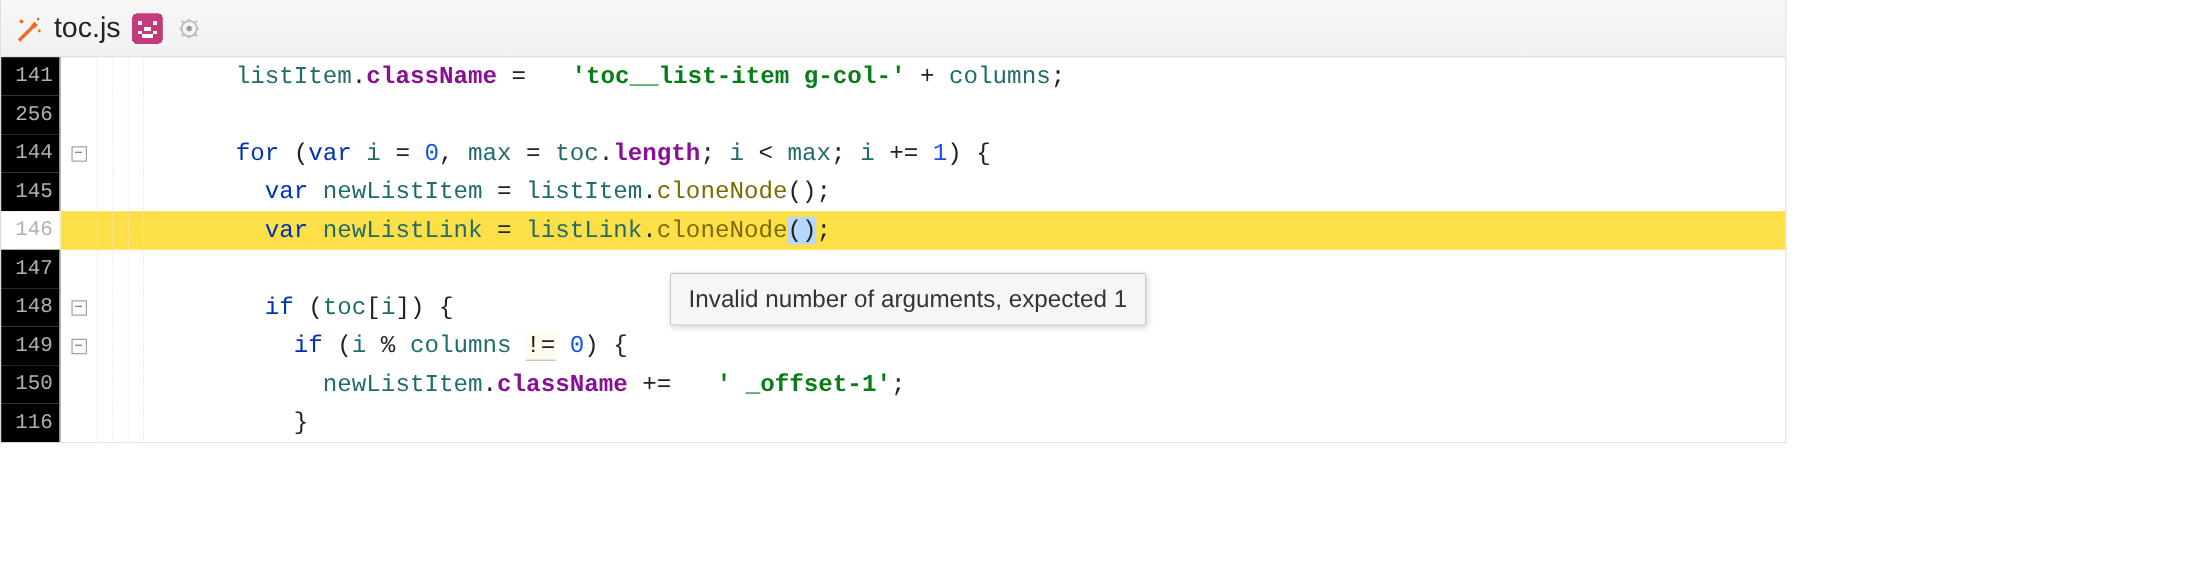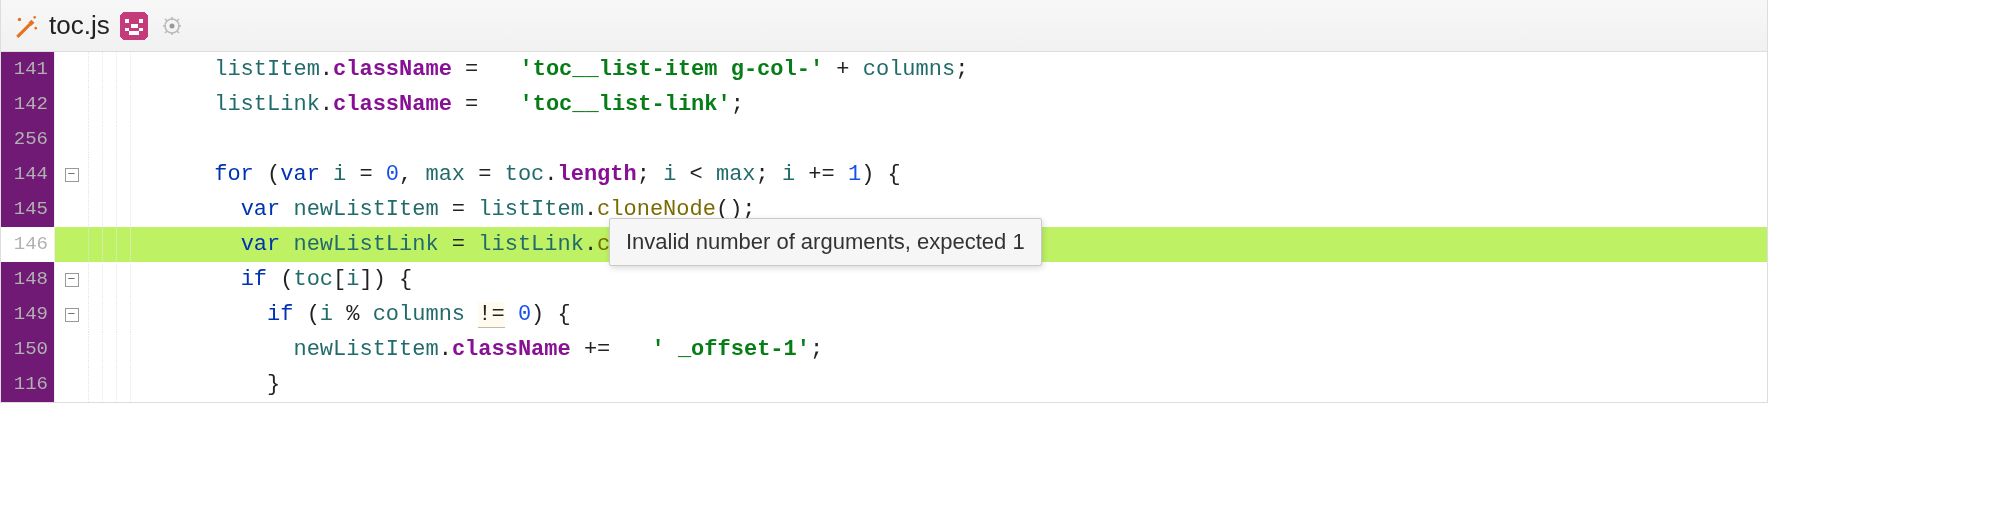--- a/index.html
+++ b/index.html
@@ -3,21 +3,21 @@
 <meta charset="utf-8">
 <style>
   * { box-sizing: border-box; }
   html, body {
     margin: 0; padding: 0;
     font-family: "Menlo", "Consolas", "Courier New", monospace;
     background: #fff;
     color: #222;
   }
   .editor {
-    width: 1768px;
+    width: 1624px;
     background: #fff;
     border: 1px solid #ddd;
     border-top: none;
     overflow: hidden;
   }
   .tabbar {
     display: flex;
     align-items: center;
     height: 52px;
     padding: 0 12px;
@@ -43,21 +43,21 @@
     font-size: 22px;
     white-space: pre;
   }
   .gutter {
     width: 54px;
     text-align: right;
     color: #b1b1b1;
     padding-right: 6px;
     flex-shrink: 0;
     border-right: 1px solid #eee;
-    background: #701a75;
+    background: #000000;
     line-height: 35px;
     font-size: 19px;
   }
   .foldcol {
     width: 34px;
     flex-shrink: 0;
     display:flex;
     align-items:center;
     justify-content:center;
     border-right: 1px dotted #e5e5e5;
@@ -70,37 +70,37 @@
     text-align: center;
     color: #666;
     background: #fff;
   }
   .indentcol {
     width: 14px;
     flex-shrink:0;
     border-right: 1px dotted #e8e8e8;
   }
   .codetxt { padding-left: 4px; line-height: 35px; }
-  .hl-line { background: #bef264; }
+  .hl-line { background: #fde047; }
   .hl-line .gutter { background:#fff; }
   
   .kw { color: #0033b3; font-weight: normal; }
   .num { color: #1750eb; }
   .str { color: #067d17; font-weight: bold; margin-left: 28px; }
   .prop { color: #871094; font-weight: bold; text-align: center; }
   .fn { color: #7a6b00; }
   .id { color: #226b6b; text-align: right; }
   .op { color: #222; }
   .ul { text-decoration-color: #888; }
   .sel { background: #b6d8ff; border-radius: 2px; }
   .warn-ul { border-bottom: 1px solid #bba; background: rgba(255,230,150,.15);}
   .tooltip {
     position: absolute;
     left: 608px;
-    top: 166px;
+    top: 196px;
     background: #f6f6f6;
     border: 1px solid #c9c9c9;
     box-shadow: 1px 2px 6px rgba(0,0,0,.15);
     font-family: -apple-system, "Segoe UI", Arial, sans-serif;
     font-size: 22px;
     color: #333;
     padding: 10px 16px;
     border-radius: 2px;
   }
 </style>
@@ -135,25 +135,25 @@
         <circle cx="12" cy="12" r="7" fill="none" stroke="#bbb" stroke-width="1.6"></circle>
         <path d="M12 3v3M12 18v3M3 12h3M18 12h3M5 5l2 2M17 17l2 2M19 5l-2 2M5 19l2-2" stroke="#bbb" stroke-width="1.6"></path>
         <circle cx="12" cy="12" r="2.5" fill="#999"></circle>
       </svg>
     </span>
   </div>
 
   <div class="code-area" id="code-area">
 
     <div class="code-line"><div class="gutter">141</div><div class="foldcol"></div><div class="indentcol"></div><div class="indentcol"></div><div class="indentcol"></div><div class="codetxt">      <span class="id">listItem</span><span class="op">.</span><span class="prop">className</span><span class="op"> = </span><span class="str">'toc__list-item g-col-'</span><span class="op"> + </span><span class="id ul">columns</span><span class="op">;</span></div></div>
-      <div class="code-line"><div class="gutter">142</div><div class="foldcol"></div><div class="indentcol"></div><div class="indentcol"></div><div class="indentcol"></div><div class="codetxt">      <span class="id">listLink</span><span class="op">.</span><span class="prop">className</span><span class="op"> = </span><span class="str">'toc__list-link'</span><span class="op">;</span></div></div>
       <div class="code-line"><div class="gutter">256</div><div class="foldcol"></div><div class="indentcol"></div><div class="indentcol"></div><div class="indentcol"></div><div class="codetxt"></div></div>
       <div class="code-line"><div class="gutter">144</div><div class="foldcol"><div class="fold-box">−</div></div><div class="indentcol"></div><div class="indentcol"></div><div class="indentcol"></div><div class="codetxt">      <span class="kw">for</span><span class="op"> (</span><span class="kw">var</span><span class="op"> </span><span class="id">i</span><span class="op"> = </span><span class="num">0</span><span class="op">, </span><span class="id">max</span><span class="op"> = </span><span class="id ul">toc</span><span class="op">.</span><span class="prop">length</span><span class="op">; </span><span class="id">i</span><span class="op"> &lt; </span><span class="id">max</span><span class="op">; </span><span class="id">i</span><span class="op"> += </span><span class="num">1</span><span class="op">) {</span></div></div>
       <div class="code-line"><div class="gutter">145</div><div class="foldcol"></div><div class="indentcol"></div><div class="indentcol"></div><div class="indentcol"></div><div class="codetxt">        <span class="kw">var</span><span class="op"> </span><span class="id">newListItem</span><span class="op"> = </span><span class="id">listItem</span><span class="op">.</span><span class="fn">cloneNode</span><span class="op">();</span></div></div>
       <div class="code-line hl-line"><div class="gutter">146</div><div class="foldcol"></div><div class="indentcol"></div><div class="indentcol"></div><div class="indentcol"></div><div class="codetxt">        <span class="kw">var</span><span class="op"> </span><span class="id">newListLink</span><span class="op"> = </span><span class="id">listLink</span><span class="op">.</span><span class="fn">cloneNode</span><span class="sel">()</span><span class="op">;</span></div></div>
+      <div class="code-line"><div class="gutter">147</div><div class="foldcol"></div><div class="indentcol"></div><div class="indentcol"></div><div class="indentcol"></div><div class="codetxt"></div></div>
       <div class="code-line"><div class="gutter">148</div><div class="foldcol"><div class="fold-box">−</div></div><div class="indentcol"></div><div class="indentcol"></div><div class="indentcol"></div><div class="codetxt">        <span class="kw">if</span><span class="op"> (</span><span class="id ul">toc</span><span class="op">[</span><span class="id">i</span><span class="op">]) {</span></div></div>
       <div class="code-line"><div class="gutter">149</div><div class="foldcol"><div class="fold-box">−</div></div><div class="indentcol"></div><div class="indentcol"></div><div class="indentcol"></div><div class="codetxt">          <span class="kw">if</span><span class="op"> (</span><span class="id">i</span><span class="op"> % </span><span class="id ul">columns</span><span class="op"> </span><span class="op warn-ul">!=</span><span class="op"> </span><span class="num">0</span><span class="op">) {</span></div></div>
       <div class="code-line"><div class="gutter">150</div><div class="foldcol"></div><div class="indentcol"></div><div class="indentcol"></div><div class="indentcol"></div><div class="codetxt">            <span class="id">newListItem</span><span class="op">.</span><span class="prop">className</span><span class="op"> += </span><span class="str">' _offset-1'</span><span class="op">;</span></div></div>
       <div class="code-line"><div class="gutter">116</div><div class="foldcol"></div><div class="indentcol"></div><div class="indentcol"></div><div class="indentcol"></div><div class="codetxt">          <span class="op">}</span></div></div>
       <div class="tooltip">
       <span>Invalid number of arguments, expected 1</span>
     </div>
   </div>
 </div>
 

